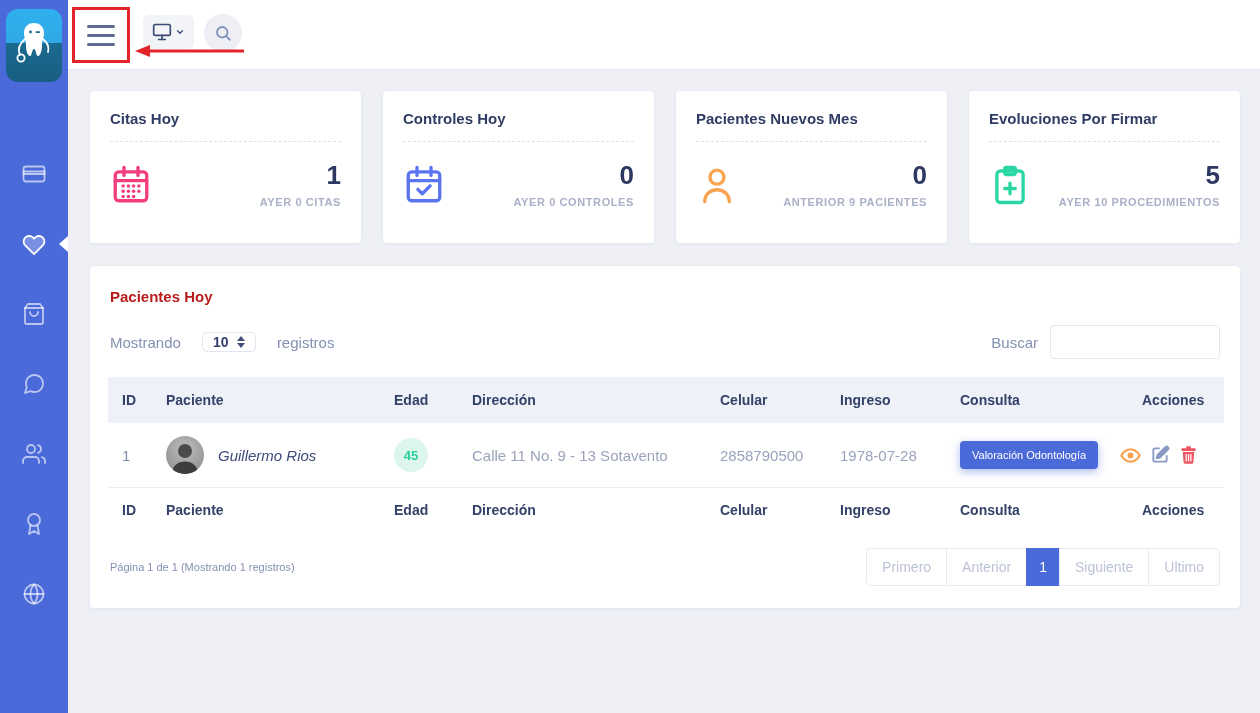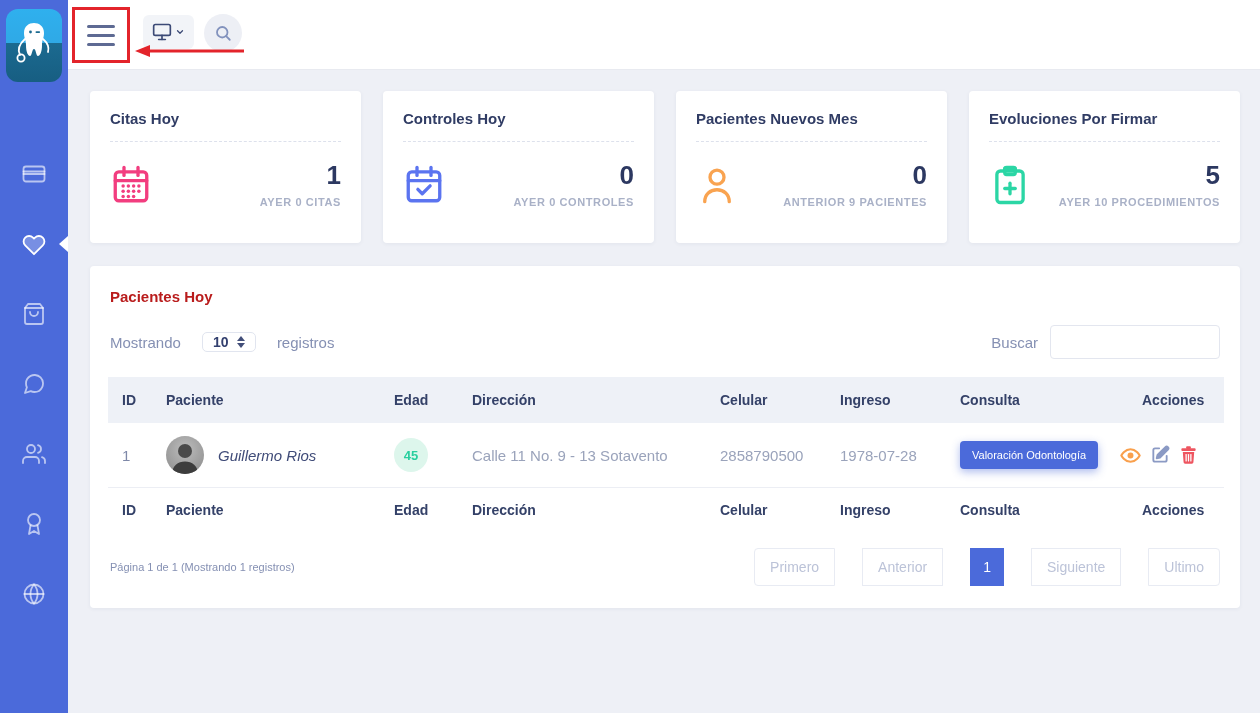--- a/index.html
+++ b/index.html
@@ -63,21 +63,21 @@
   .patient-cell { display:flex; align-items:center; gap:14px;font-style:italic; }
   .patient-name { color:#3f4b78; font-size:15px; }
   .avatar { width:38px; height:38px; border-radius:50%; overflow:hidden; flex:0 0 38px; }
   .age-badge { width:34px; height:34px; border-radius:50%; background:#ddf6ec; color:#28cf9f; font-size:13px; font-weight:bold; display:flex; align-items:center; justify-content:center; }
   .consult-btn { background:#4b6ada; color:#fff; font-size:11px; border:none; border-radius:4px; padding:8px 12px; cursor:pointer; box-shadow:0 3px 8px rgba(75,106,218,.45); font-family:Liberation Sans, sans-serif; }
   .actions-wrap { display:flex; justify-content:flex-end; align-items:center; gap:9px; padding-right:6px; }
   .action-btn { background:none; border:none; cursor:pointer; padding:0; line-height:0; }
 
   .table-footer { display:flex; align-items:center; justify-content:space-between; margin:16px 2px 6px; }
   .page-summary { color:#8590b3; font-size:11px; }
-  .pagination { display:flex;gap:28px; }
+  .pagination { display:flex; }
   .page-btn { background:#fff; border:1px solid #e8ebf3; color:#bcc3d8; font-size:14px; padding:10px 15px; margin-left:-1px; cursor:pointer; font-family:"Liberation Sans", sans-serif; }
   .page-btn:first-child { border-radius:4px 0 0 4px; margin-left:0; }
   .page-btn:last-child { border-radius:0 4px 4px 0; }
   .page-btn.active { background:#4b6ada; border-color:#4b6ada; color:#fff; min-width:32px; padding:10px 12px; }
 </style>
 </head>
 <body>
 
 <div class="app">
 

